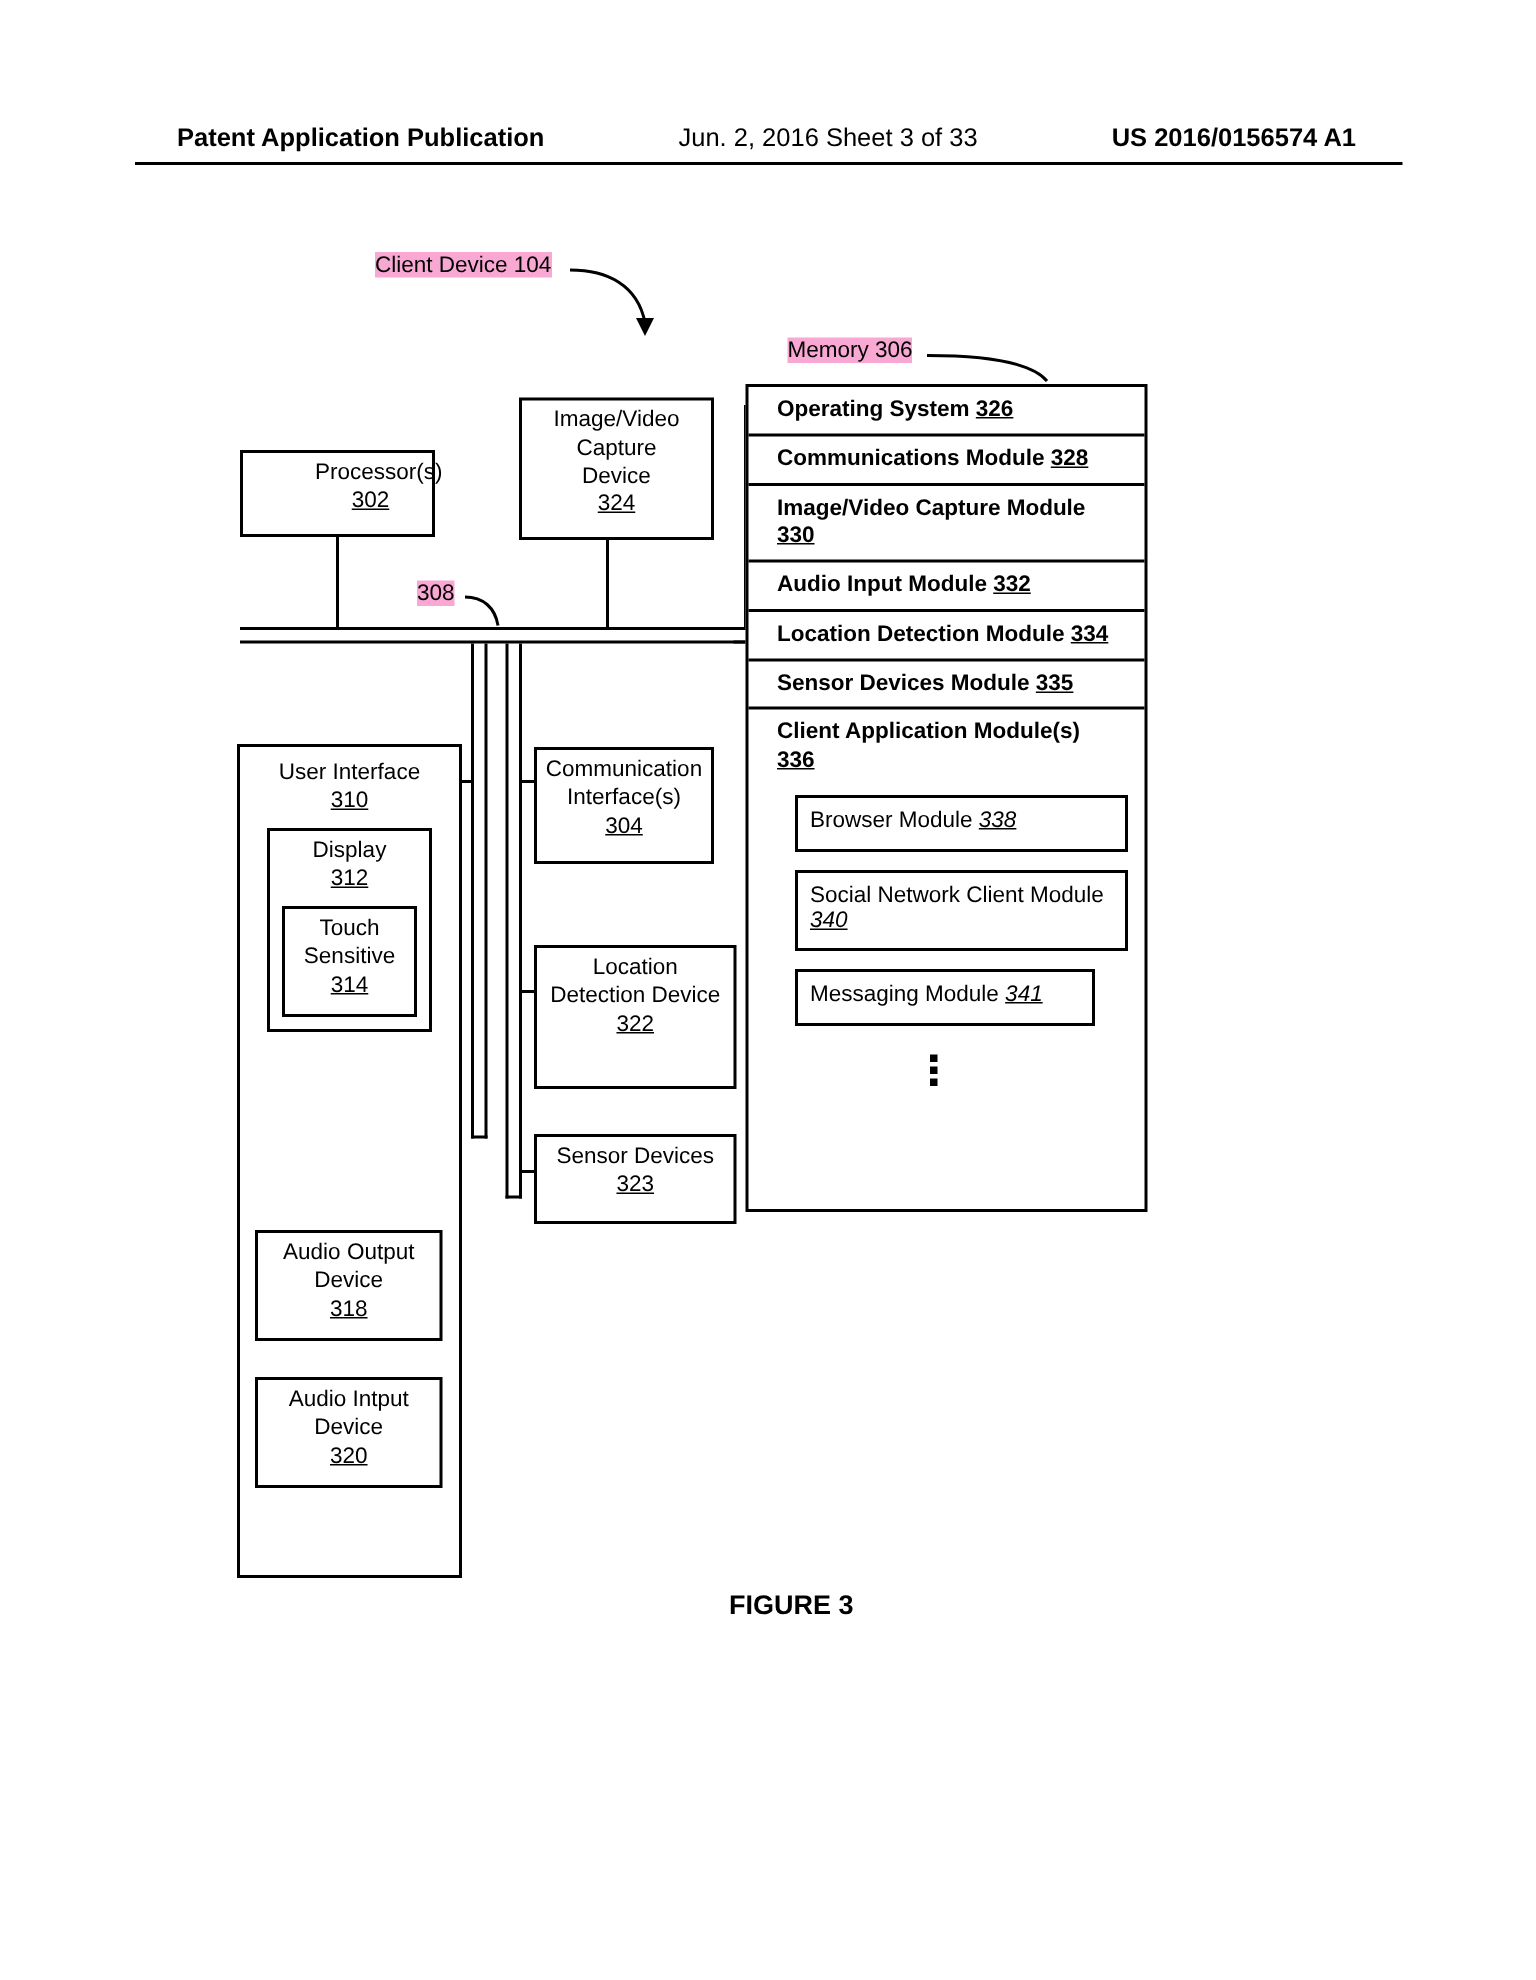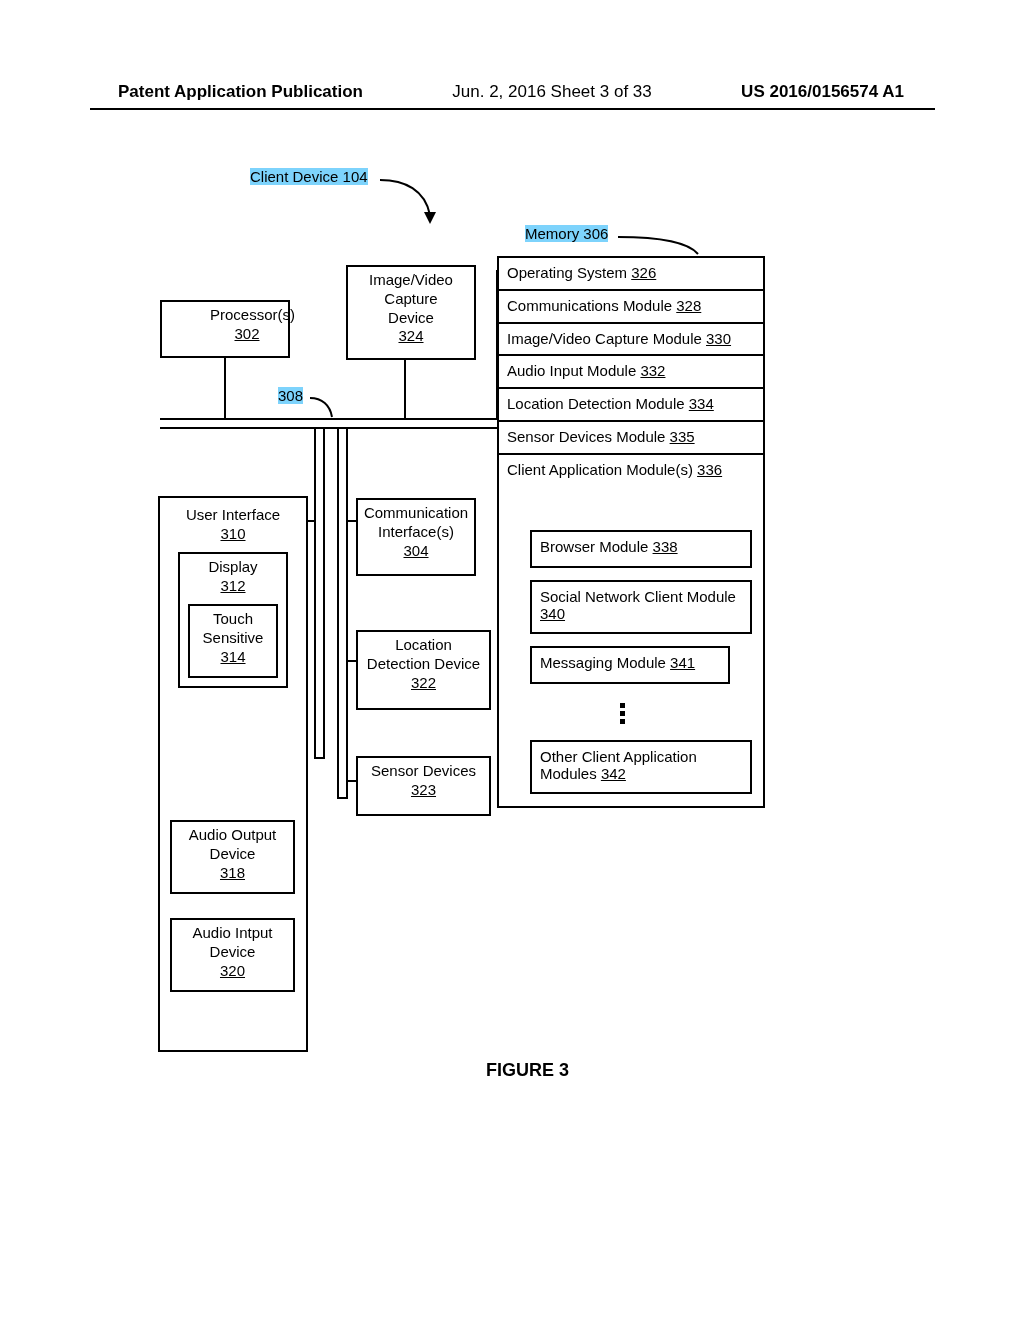--- a/index.html
+++ b/index.html
@@ -46,39 +46,40 @@
     text-align: center;
     font-size: 15px;
     line-height: 1.25;
     padding: 4px;
     background: #fff;
   }
   .box .num { text-decoration: underline; }
   .label {
     position: absolute;
     font-size: 15px;
-    background: #7dd3fc;
+    background: #f9a8d4;
   }
   .memrow {
     border-bottom: 2px solid #000;
     text-align: left;
     font-size: 15px;
-    padding: 6px 8px;
+    padding: 6px 19px;
+    font-weight: bold;
   }
   .memrow:last-child { border-bottom: none; }
   .memrow .num { text-decoration: underline; }
   .submod {
     position: absolute;
     border: 2px solid #000;
     text-align: left;
     font-size: 15px;
     padding: 6px 8px;
     background: #fff;
   }
-  .submod .num { text-decoration: underline; }
+  .submod .num { text-decoration: underline; font-style: italic; }
   .figcap {
     position: absolute;
     width: 1024px;
     text-align: center;
     font-weight: bold;
     font-size: 18px;
   }
 
   
   .line {
@@ -191,21 +192,21 @@
     <span class="num">320</span>
   </div>
 
   <div class="box" style="left:356px; top:498px; width:120px; height:78px;">
     <span>Communication</span><br>
     <span>Interface(s)</span><br>
     <span class="num">304</span>
   </div>
   <div class="line" style="left:348px; top:520px; width:8px; height:2px;"></div>
 
-  <div class="box" style="left:356px; top:630px; width:135px; height:80px;text-align:center;">
+  <div class="box" style="left:356px; top:630px; width:135px; height:96px;text-align:center;">
     <span>Location</span><br>
     <span>Detection Device</span><br>
     <span class="num">322</span>
   </div>
   <div class="line" style="left:348px; top:660px; width:8px; height:2px;"></div>
 
   <div class="box" style="left:356px; top:756px; width:135px; height:60px;">
     <span>Sensor Devices</span><br>
     <span class="num">323</span>
   </div>
@@ -229,20 +230,16 @@
   </div>
   <div class="submod" style="left:530px; top:646px; width:200px; height:38px;">
     <span>Messaging Module </span><span class="num">341</span>
   </div>
 
   <div style="position:absolute; left:620px; top:700px;">
     <div style="width:5px;height:5px;background:#000;margin:3px 0;"></div>
     <div style="width:5px;height:5px;background:#000;margin:3px 0;"></div>
     <div style="width:5px;height:5px;background:#000;margin:3px 0;"></div>
   </div>
-  <div class="submod" style="left:530px; top:740px; width:222px; height:54px;">
-    <span>Other Client Application</span><br>
-    <span>Modules </span><span class="num">342</span>
-  </div>
 
   <div class="figcap" style="top:1060px;padding-left:31px;">FIGURE 3</div>
 
 </div>
 
 </body></html>

